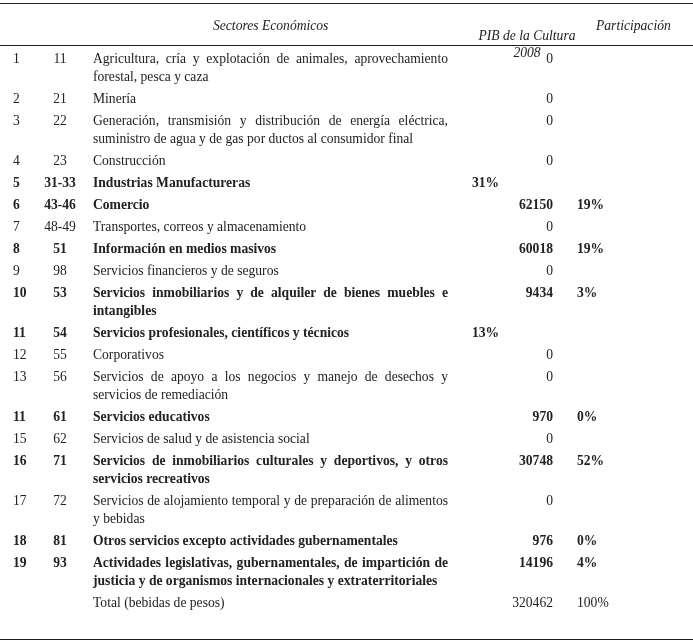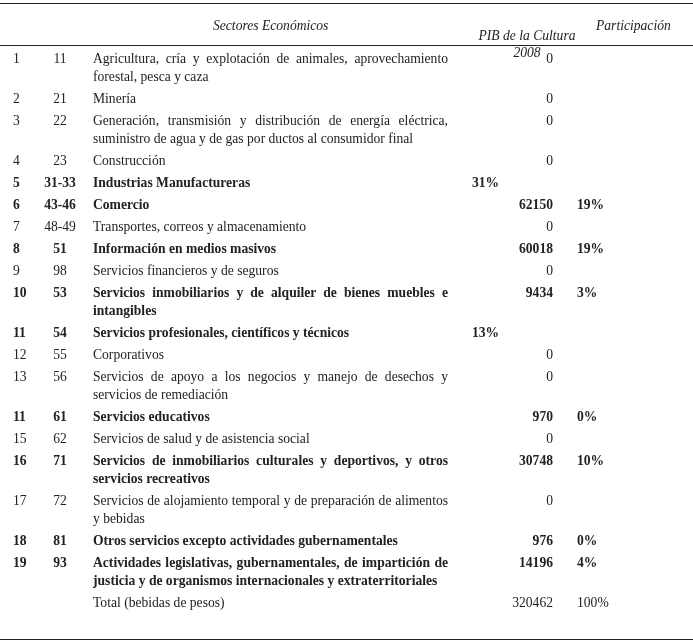--- a/index.html
+++ b/index.html
@@ -148,21 +148,21 @@
         <div class="c-code">62</div>
         <div class="c-desc">Servicios de salud y de asistencia social</div>
         <div class="c-pib">0</div>
         <div class="c-part"></div>
       </div>
       <div class="row bold">
         <div class="c-num">16</div>
         <div class="c-code">71</div>
         <div class="c-desc">Servicios de inmobiliarios culturales y deportivos, y otros servicios recreativos</div>
         <div class="c-pib">30748</div>
-        <div class="c-part">10%</div>
+        <div class="c-part">52%</div>
       </div>
       <div class="row">
         <div class="c-num">17</div>
         <div class="c-code">72</div>
         <div class="c-desc">Servicios de alojamiento temporal y de preparación de alimentos y bebidas</div>
         <div class="c-pib">0</div>
         <div class="c-part"></div>
       </div>
       <div class="row bold">
         <div class="c-num">18</div>

